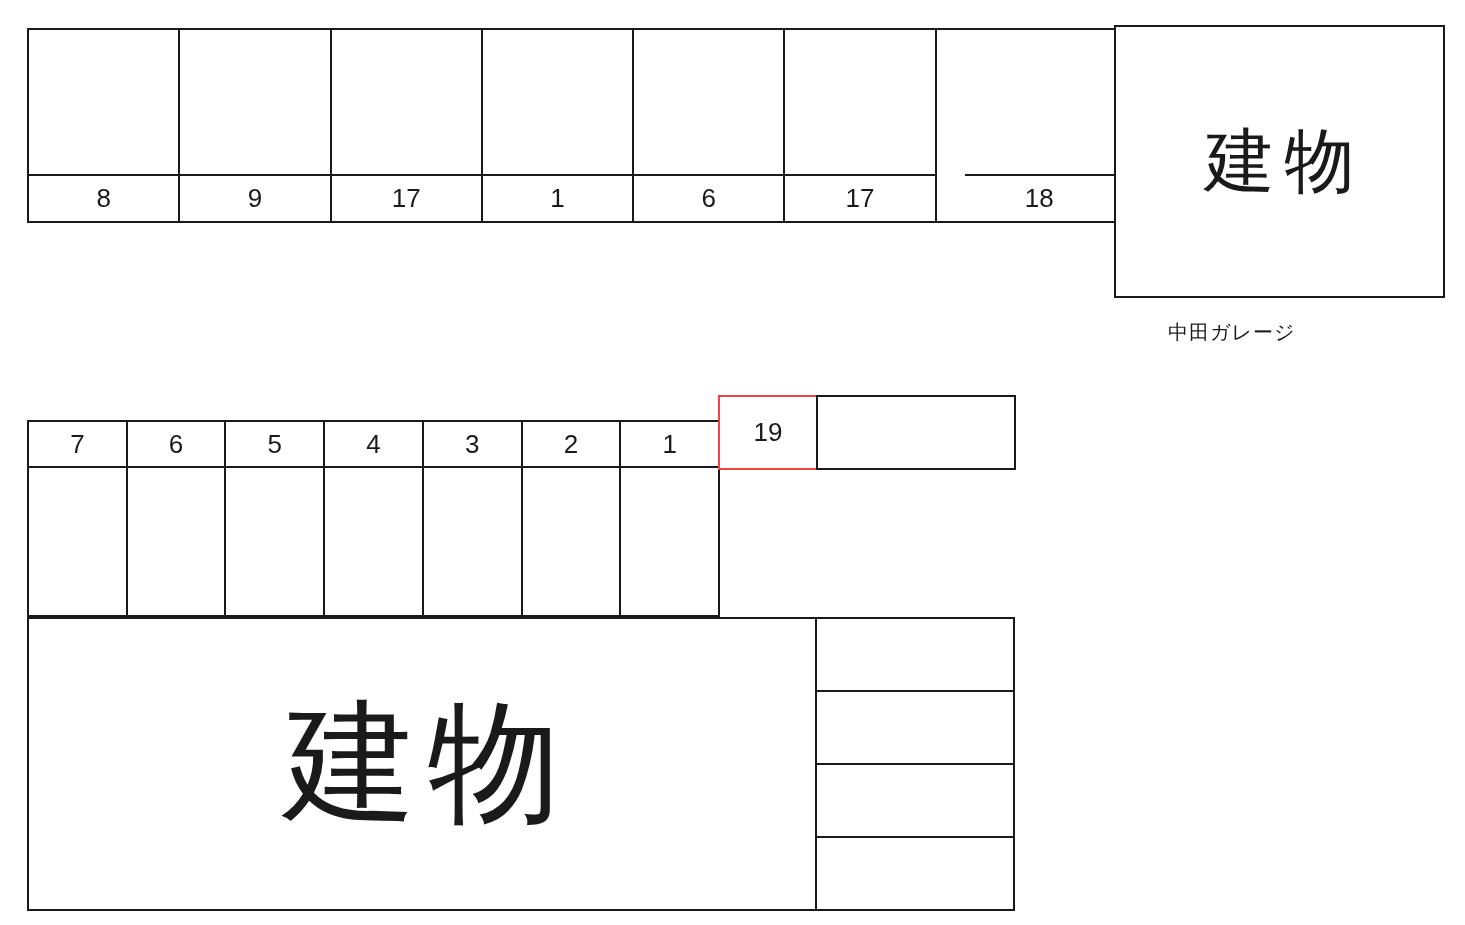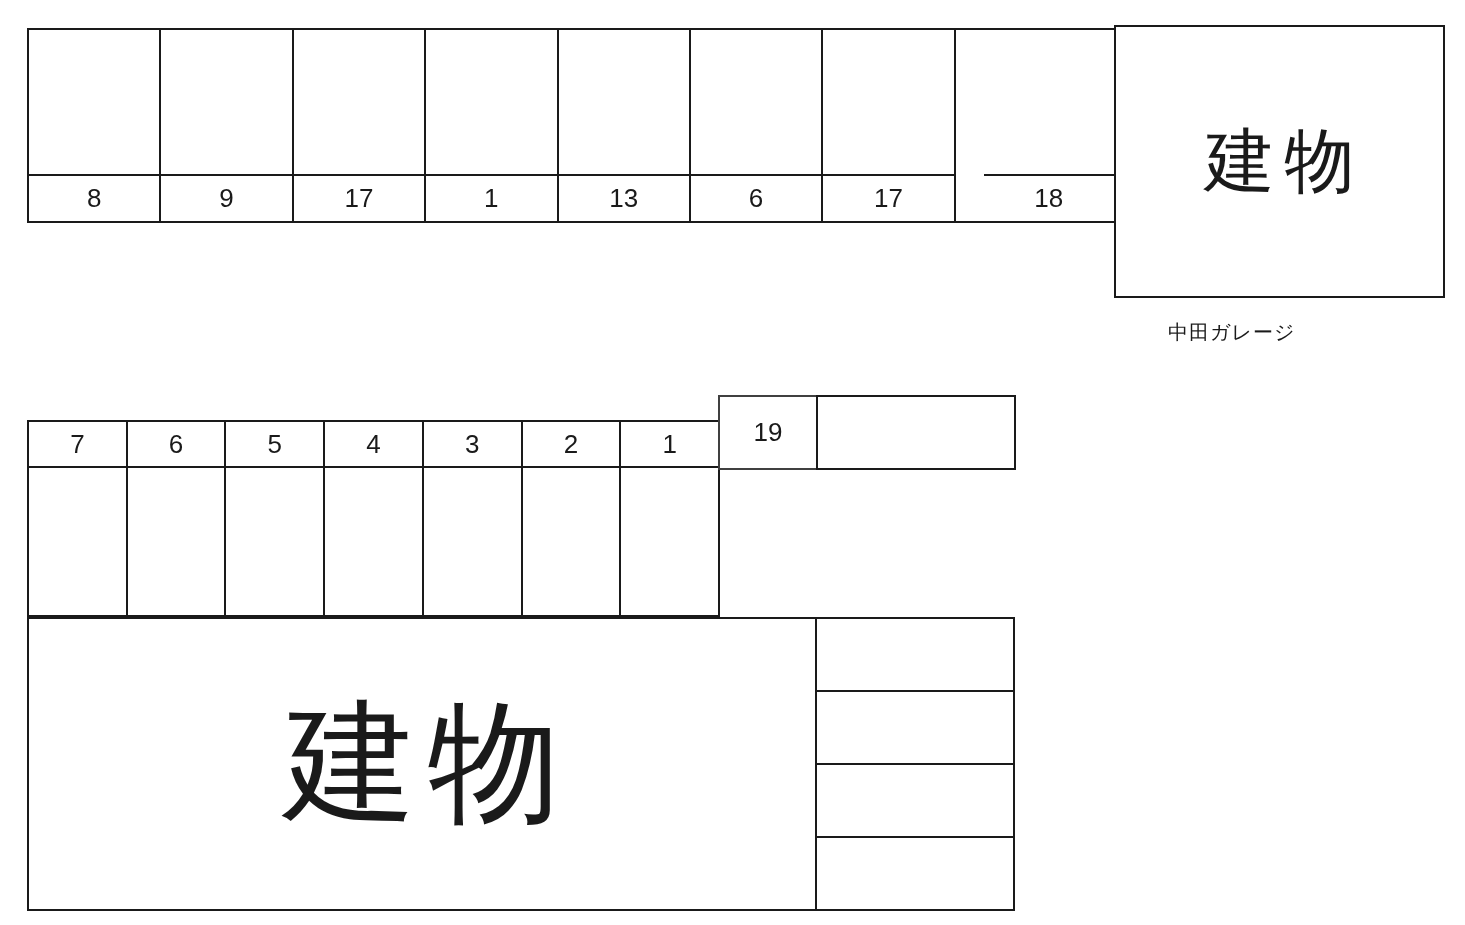--- a/index.html
+++ b/index.html
@@ -92,21 +92,21 @@
     justify-content: center;
     font-size: 26px;
   }
   .strip-bottom .stall { flex: 1 1 auto; }
 
   
   .space19 {
     position: absolute;
     left: 718px; top: 395px;
     width: 100px; height: 75px;
-    border: 2px solid #404040;
+    border: 2px solid #ef4444;
     box-sizing: border-box;
     display: flex;
     align-items: center;
     justify-content: center;
     font-size: 26px;
   }
   .side-box {
     position: absolute;
     left: 816px; top: 395px;
     width: 200px; height: 75px;
@@ -163,24 +163,20 @@
     <div class="space">
       <div class="stall"></div>
       <div class="num">17</div>
     </div>
     <div class="space">
       <div class="stall"></div>
       <div class="num">1</div>
     </div>
     <div class="space">
       <div class="stall"></div>
-      <div class="num">13</div>
-    </div>
-    <div class="space">
-      <div class="stall"></div>
       <div class="num">6</div>
     </div>
     <div class="space">
       <div class="stall"></div>
       <div class="num">17</div>
     </div>
     <div class="space">
       <div class="stall"></div>
       <div class="num">18</div>
     </div>

